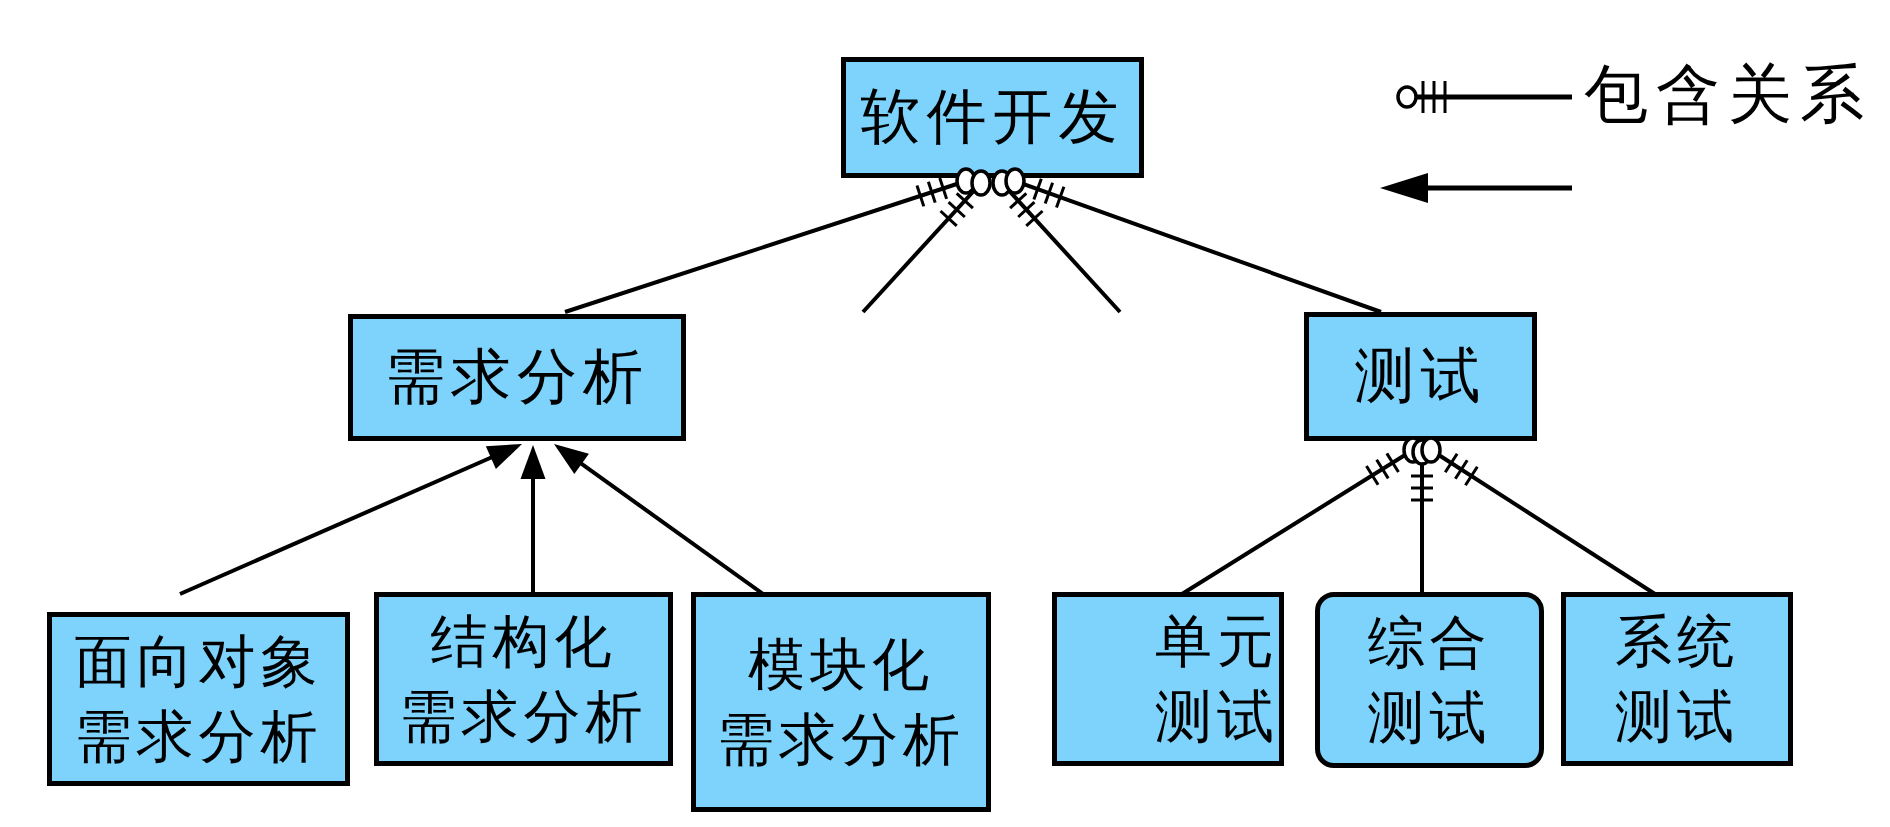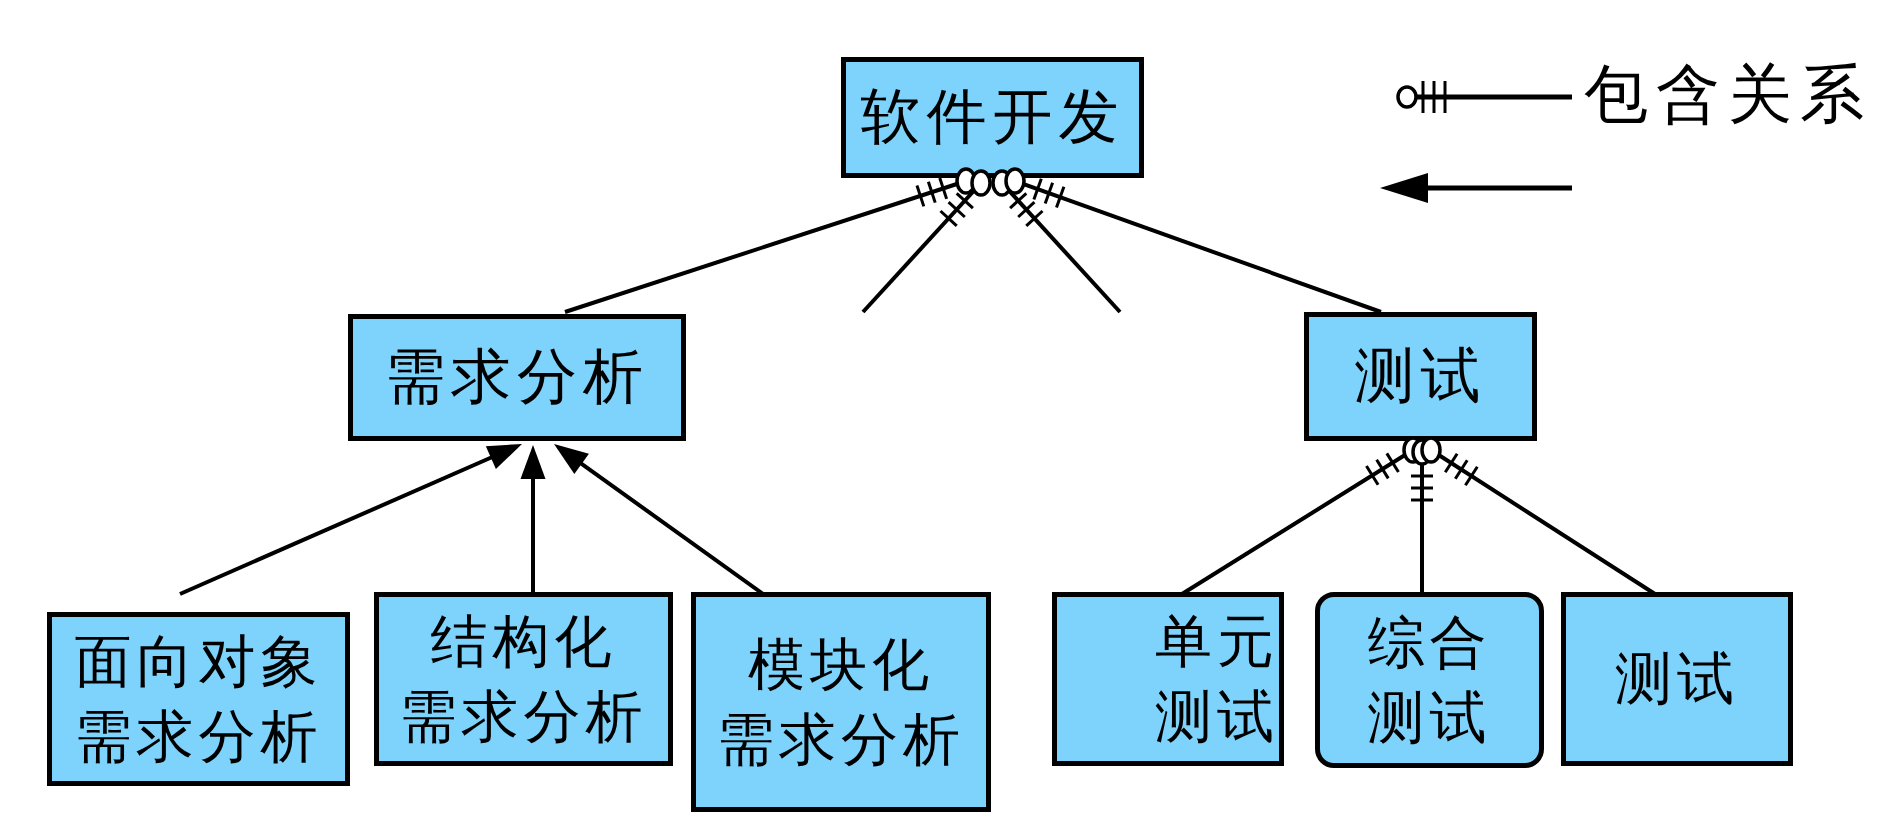--- a/index.html
+++ b/index.html
@@ -86,20 +86,21 @@
     <span class="lbl">单元</span>
     <span class="lbl">测试</span>
   </div>
 
   <div class="node small" style="left:1315px; top:592px; width:229px; height:176px;border-radius:19px;">
     <span class="lbl">综合</span>
     <span class="lbl">测试</span>
   </div>
 
   <div class="node small" style="left:1561px; top:592px; width:232px; height:174px;">
+    <span class="lbl">系统</span>
     <span class="lbl">测试</span>
   </div>
 
   <div class="legend-label" style="left:1584px; top:63px;">包含关系</div>
 
   <svg class="edge-layer" viewBox="0 0 1890 827" xmlns="http://www.w3.org/2000/svg">
       <line x1="966" y1="181" x2="565" y2="312" stroke="#000000" stroke-width="4"></line>
       <line x1="946.602359230421" y1="198.90897910474993" x2="939.7706348386422" y2="177.99660138640397" stroke="#000000" stroke-width="3"></line>
       <line x1="935.195607747687" y1="202.6353742275384" x2="928.3638833559081" y2="181.72299650919243" stroke="#000000" stroke-width="3"></line>
       <line x1="923.7888562649528" y1="206.36176935032688" x2="916.9571318731739" y2="185.44939163198092" stroke="#000000" stroke-width="3"></line>

